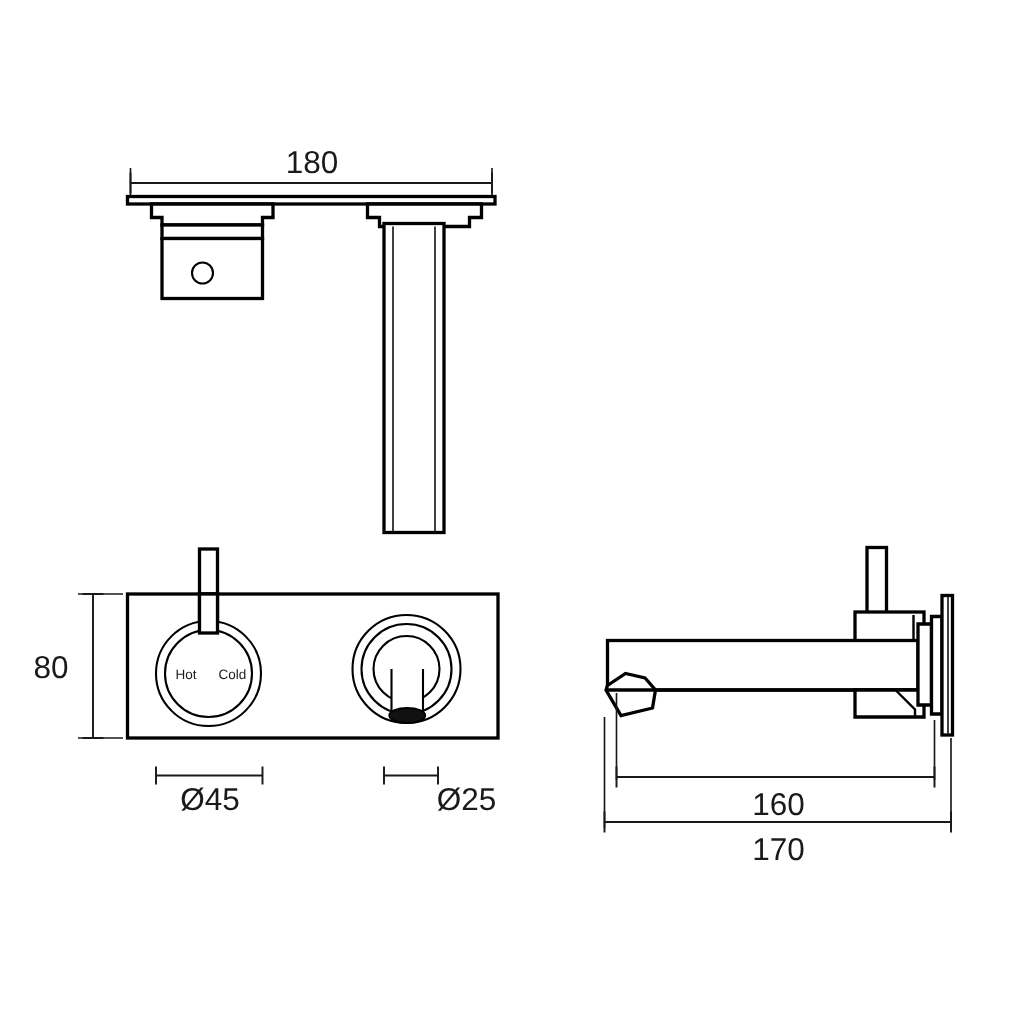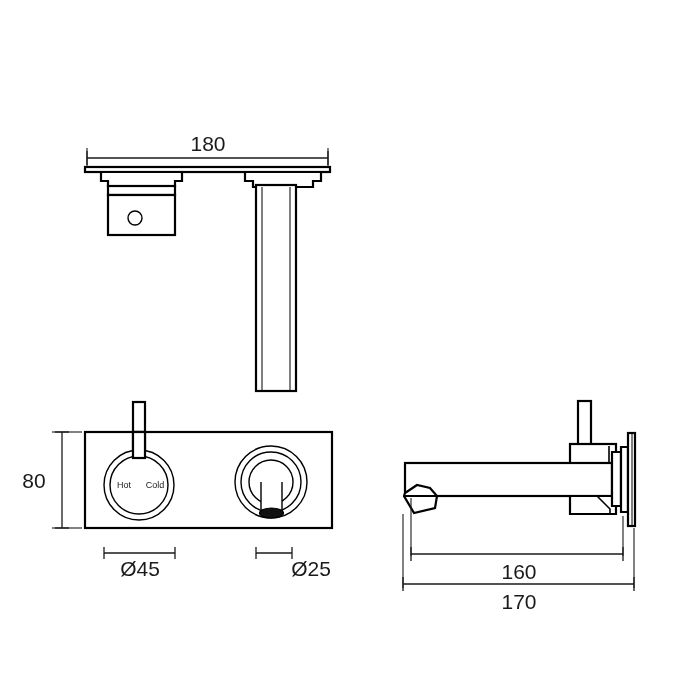--- a/index.html
+++ b/index.html
@@ -11,21 +11,20 @@
     width: 675px;
     height: 675px;
     font-family: "Liberation Sans", sans-serif;
     overflow: hidden;
   }
   #drawing-root {
     position: relative;
     width: 675px;
     height: 574px;
     background: #ffffff;
-    margin-top: 36px;
   }
   svg#tech-drawing {
     display: block;
     width: 675px;
     height: 675px;
   }
   .dim-text {
     font-family: "Liberation Sans", sans-serif;
     font-size: 21px;
     fill: #1a1a1a;

